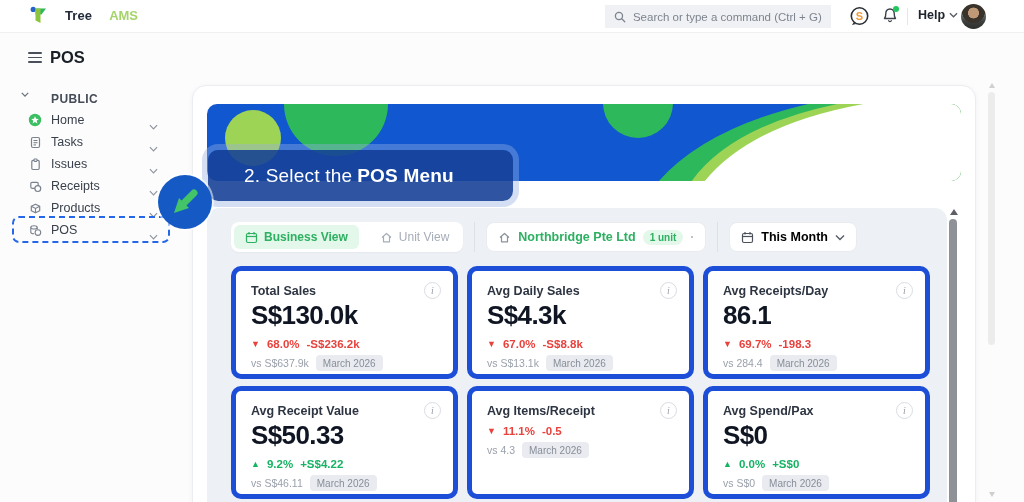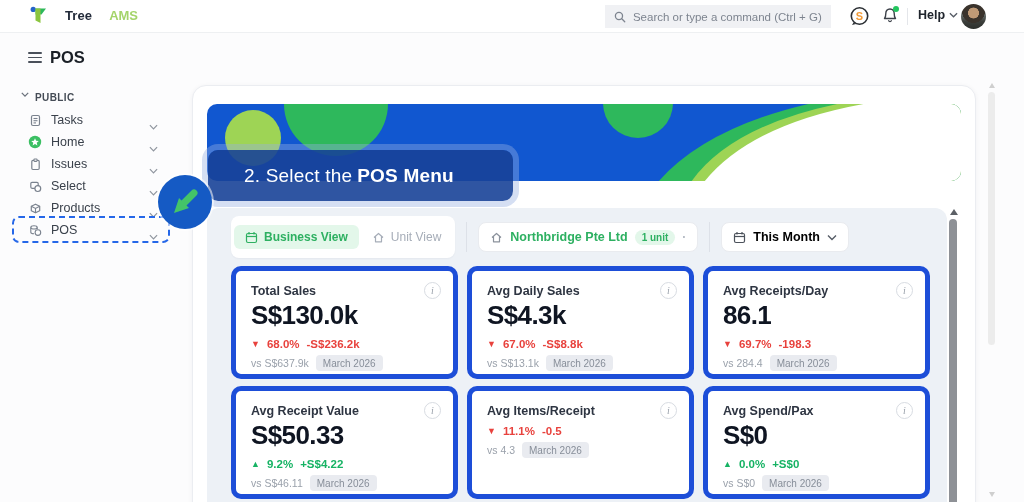--- a/index.html
+++ b/index.html
@@ -33,22 +33,22 @@
       radial-gradient(circle at 50% 30%, #3a332c 0 52%, rgba(0,0,0,0) 54%),
       linear-gradient(180deg,#8a9196 0%, #6f7775 38%, #3c3f3b 70%, #2c2f2c 100%);
     cursor:pointer; }
   
   .titlebar { position:absolute; left:0; top:33px; width:1024px; height:48px; background:#fcfcfd; }
   .hamburger { position:absolute; left:28px; top:52px; width:14px; height:11px; cursor:pointer; }
   .hamburger i { display:block; height:1.6px; background:#4a505a; margin-bottom:3px; border-radius:1px; }
   .page-title { position:absolute; left:50px; top:48px; font-size:16.5px; font-weight:bold; color:#1b2027; }
   
   .sidebar { position:absolute; left:0; top:85px; width:190px; }
-  .side-section { position:absolute; left:21px; top:7px; display:flex; align-items:flex-start; gap:6px;
-    font-size:10px; font-weight:bold; color:#454c56; letter-spacing:.4px; cursor:pointer; }
+  .side-section { position:absolute; left:21px; top:7px; display:flex; align-items:flex-start; gap:22px;
+    font-size:12px; font-weight:bold; color:#454c56; letter-spacing:.4px; cursor:pointer; }
   .side-items { position:absolute; left:0; top:24px; width:190px; }
   .side-item { height:22px; display:flex; align-items:center; padding-left:28px; cursor:pointer; position:relative; }
   .side-item .lbl { font-size:12.5px; color:#3a414b; margin-left:9px; }
   .side-item .chev { position:absolute; right:32px; top:7px; }
   .icon-box { width:14px; height:14px; display:inline-flex; align-items:center; justify-content:center; }
   .pos-dash { position:absolute; left:12px; top:216px; width:158px; height:27px;
     border:2px dashed var(--highlight-dashed,#2567e8); border-radius:7px; z-index:6; pointer-events:none; }
   
   .cursor-badge { position:absolute; left:158px; top:175px; width:54px; height:54px; border-radius:50%;
     background:#155ac4; z-index:8; box-shadow:0 0 0 2px rgba(255,255,255,.55);
@@ -70,22 +70,22 @@
   .tooltip { position:absolute; left:15px; top:64px; width:305px; height:51px; z-index:7;
     background:rgba(24,66,152,.9); border-radius:10px;
     box-shadow:0 0 0 6px rgba(150,175,225,.4);
     display:flex; align-items:center; padding-left:36px;
     color:#fff; font-size:19px; letter-spacing:.2px; }
   .tooltip b { font-weight:bold; margin-left:5px; }
   
   .panel { position:absolute; left:14px; top:122px; width:740px; height:470px;
     background:var(--panel-bg,#edf1f6); border-radius:12px; }
   .filterbar { position:absolute; left:24px; top:14px; height:30px; display:flex; align-items:center; gap:11px; }
-  .seg { background:#fff; border-radius:8px; height:42px; display:flex; align-items:center;
-    padding:0 3px; gap:2px; box-shadow:0 1px 2px rgba(20,30,60,.04); }
+  .seg { background:#fff; border-radius:8px; height:30px; display:flex; align-items:center;
+    padding:0 3px; gap:10px; box-shadow:0 1px 2px rgba(20,30,60,.04); }
   .pill { height:24px; border-radius:6px; display:flex; align-items:center; gap:6px;
     padding:0 11px; font-size:12px; color:#a6adb8; cursor:pointer; white-space:nowrap; }
   .pill.active { background:var(--active-pill-bg,#e3f7ea); color:var(--active-pill-text,#2db061); font-weight:bold; }
   .f-divider { width:1px; height:30px; background:#dde1e8; }
   .f-btn { background:#fff; border:1px solid #e9ebef; border-radius:8px; height:30px;
     display:flex; align-items:center; gap:7px; padding:0 11px; cursor:pointer; white-space:nowrap; }
   .company-lbl { font-size:12.5px; font-weight:bold; color:var(--active-pill-text,#2db061); }
   .unit-badge { background:var(--active-pill-bg,#e3f7ea); color:var(--active-pill-text,#2db061);
     font-size:10px; font-weight:bold; border-radius:9px; padding:2px 7px; }
   .company-dot { color:#b2b8c2; font-size:12px; font-weight:bold; }
@@ -173,73 +173,73 @@
 <div class="sidebar">
   <div class="side-section">
     <svg width="8" height="5" viewBox="0 0 10 6">
       <polyline points="1,1 5,5 9,1" fill="none" stroke="#6a717b" stroke-width="1.6"></polyline>
     </svg>
     <span>PUBLIC</span>
   </div>
   <div class="side-items" id="side-items">
   <div class="side-item">
     <span class="icon-box">
+          <svg width="14" height="14" viewBox="0 0 14 14">
+            <circle cx="7" cy="7" r="6.2" fill="#3bbf63"></circle>
+            <polygon points="7,3.2 8.1,5.7 10.8,5.9 8.7,7.7 9.4,10.4 7,8.9 4.6,10.4 5.3,7.7 3.2,5.9 5.9,5.7" fill="#fff"></polygon>
+          </svg>
+        </span>
+    <span class="lbl">Home</span>
+    <span class="chev">
+      <svg width="9" height="6" viewBox="0 0 10 6">
+            <polyline points="1,1 5,5 9,1" fill="none" stroke="#8f959e" stroke-width="1.3"></polyline>
+          </svg>
+    </span>
+  </div>
+
+  <div class="side-item">
+    <span class="icon-box">
           <svg width="13" height="13" viewBox="0 0 13 13">
             <rect x="2.5" y="1.5" width="8" height="10" rx="1.5" fill="none" stroke="#7a828e" stroke-width="1.2"></rect>
             <line x1="4.5" y1="4.5" x2="8.5" y2="4.5" stroke="#7a828e" stroke-width="1.1"></line>
             <line x1="4.5" y1="6.7" x2="8.5" y2="6.7" stroke="#7a828e" stroke-width="1.1"></line>
             <line x1="4.5" y1="8.9" x2="7" y2="8.9" stroke="#7a828e" stroke-width="1.1"></line>
           </svg>
         </span>
     <span class="lbl">Tasks</span>
     <span class="chev">
       <svg width="9" height="6" viewBox="0 0 10 6">
             <polyline points="1,1 5,5 9,1" fill="none" stroke="#8f959e" stroke-width="1.3"></polyline>
           </svg>
     </span>
   </div>
 
   <div class="side-item">
     <span class="icon-box">
-          <svg width="14" height="14" viewBox="0 0 14 14">
-            <circle cx="7" cy="7" r="6.2" fill="#3bbf63"></circle>
-            <polygon points="7,3.2 8.1,5.7 10.8,5.9 8.7,7.7 9.4,10.4 7,8.9 4.6,10.4 5.3,7.7 3.2,5.9 5.9,5.7" fill="#fff"></polygon>
-          </svg>
-        </span>
-    <span class="lbl">Home</span>
-    <span class="chev">
-      <svg width="9" height="6" viewBox="0 0 10 6">
-            <polyline points="1,1 5,5 9,1" fill="none" stroke="#8f959e" stroke-width="1.3"></polyline>
-          </svg>
-    </span>
-  </div>
-
-  <div class="side-item">
-    <span class="icon-box">
           <svg width="13" height="13" viewBox="0 0 13 13">
             <rect x="2.8" y="2.3" width="7.4" height="9.2" rx="1.2" fill="none" stroke="#7a828e" stroke-width="1.2"></rect>
             <rect x="5" y="1" width="3" height="2.4" rx="0.6" fill="#fff" stroke="#7a828e" stroke-width="1.1"></rect>
           </svg>
         </span>
     <span class="lbl">Issues</span>
     <span class="chev">
       <svg width="9" height="6" viewBox="0 0 10 6">
             <polyline points="1,1 5,5 9,1" fill="none" stroke="#8f959e" stroke-width="1.3"></polyline>
           </svg>
     </span>
   </div>
 
   <div class="side-item">
     <span class="icon-box">
           <svg width="13" height="13" viewBox="0 0 13 13">
             <rect x="1.8" y="2.3" width="7.4" height="6" rx="1.2" fill="none" stroke="#7a828e" stroke-width="1.2"></rect>
             <circle cx="8.8" cy="8.6" r="2.9" fill="#fff" stroke="#7a828e" stroke-width="1.2"></circle>
           </svg>
         </span>
-    <span class="lbl">Select</span>
+    <span class="lbl">Receipts</span>
     <span class="chev">
       <svg width="9" height="6" viewBox="0 0 10 6">
             <polyline points="1,1 5,5 9,1" fill="none" stroke="#8f959e" stroke-width="1.3"></polyline>
           </svg>
     </span>
   </div>
 
   <div class="side-item">
     <span class="icon-box">
           <svg width="13" height="13" viewBox="0 0 13 13">

